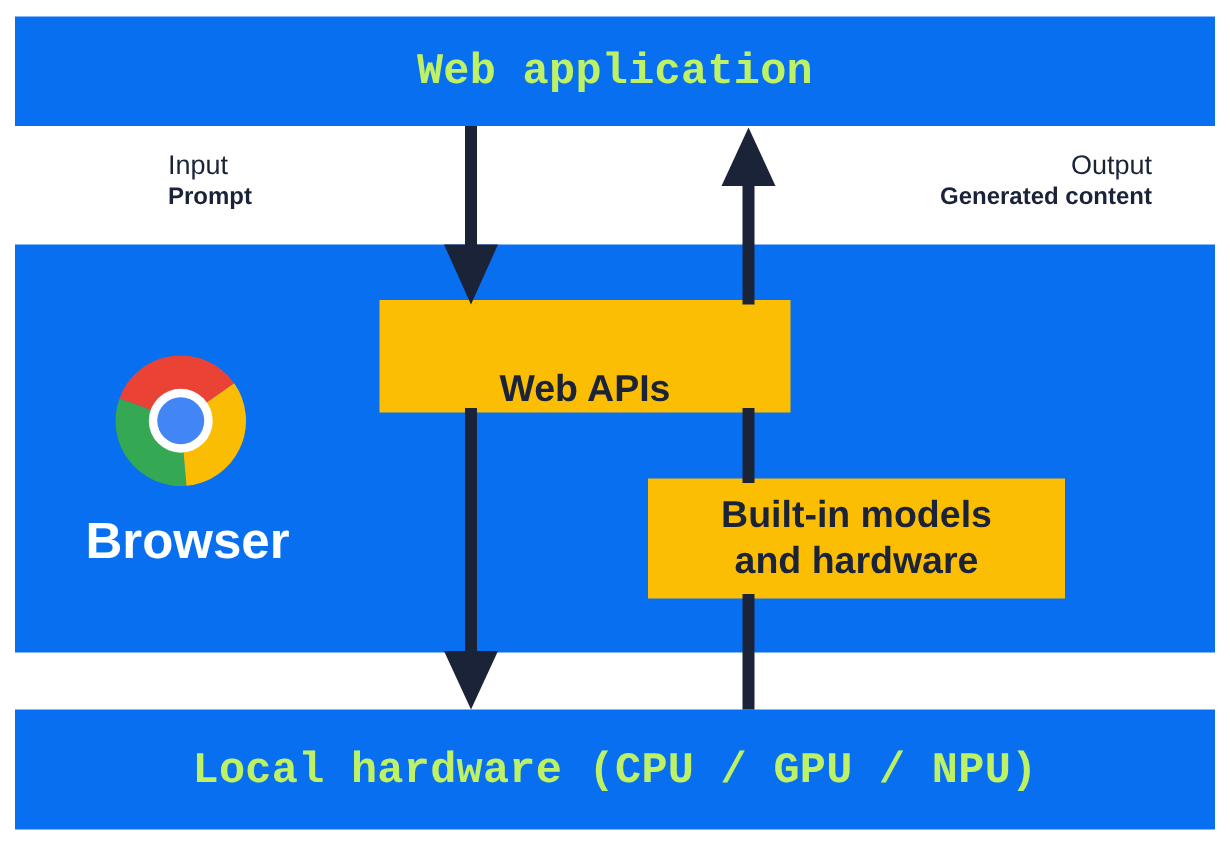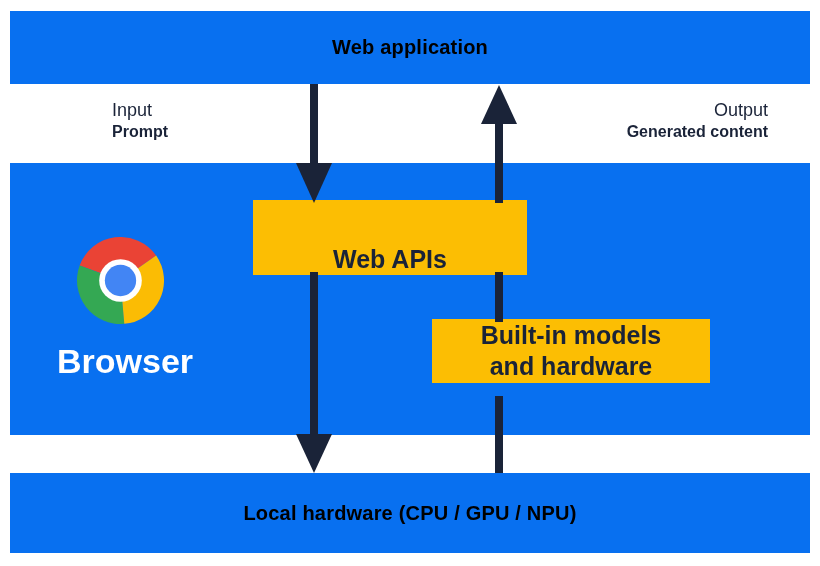--- a/index.html
+++ b/index.html
@@ -15,24 +15,25 @@
     position: absolute;
     left: 10px;
     width: 800px;
     background: var(--blue);
     display: flex;
     align-items: center;
     justify-content: center;
     z-index: 1;
   }
   .bar-title {
-    color: #000000;
+    color: #bef264;
     font-weight: bold;
-    font-size: 20px;
+    font-size: 29px;
     letter-spacing: 0.2px;
+    font-family: Liberation Mono, monospace;
   }
   .top-bar { top: 11px; height: 73px; }
   .mid-band { position: absolute; left: 10px; top: 163px; width: 800px; height: 272px; background: var(--blue); z-index: 1; }
   .bottom-bar { top: 473px; height: 80px; }
 
   .io-label { position: absolute; color: var(--navy); z-index: 2; }
   .io-title { font-size: 18px; font-weight: 400; }
   .io-value { font-size: 16px; font-weight: bold; }
   .io-left { left: 112px; text-align: left; }
   .io-right { right: 52px; text-align: right; }
@@ -46,21 +47,21 @@
     font-weight: bold;
     font-size: 25px;
     display: flex;
     align-items: center;
     justify-content: center;
     text-align: center;
     z-index: 2;
     line-height: 31px;
   }
   .webapis-box { left: 253px; top: 200px; width: 274px; height: 75px; align-items: flex-end; }
-  .builtin-box { left: 432px; top: 319px; width: 278px; height: 64px; }
+  .builtin-box { left: 432px; top: 319px; width: 278px; height: 80px; }
 
   .shaft {
     position: absolute;
     width: 8px;
     background: var(--navy);
     z-index: 3;
   }
   .arrowhead {
     position: absolute;
     width: 0; height: 0;

